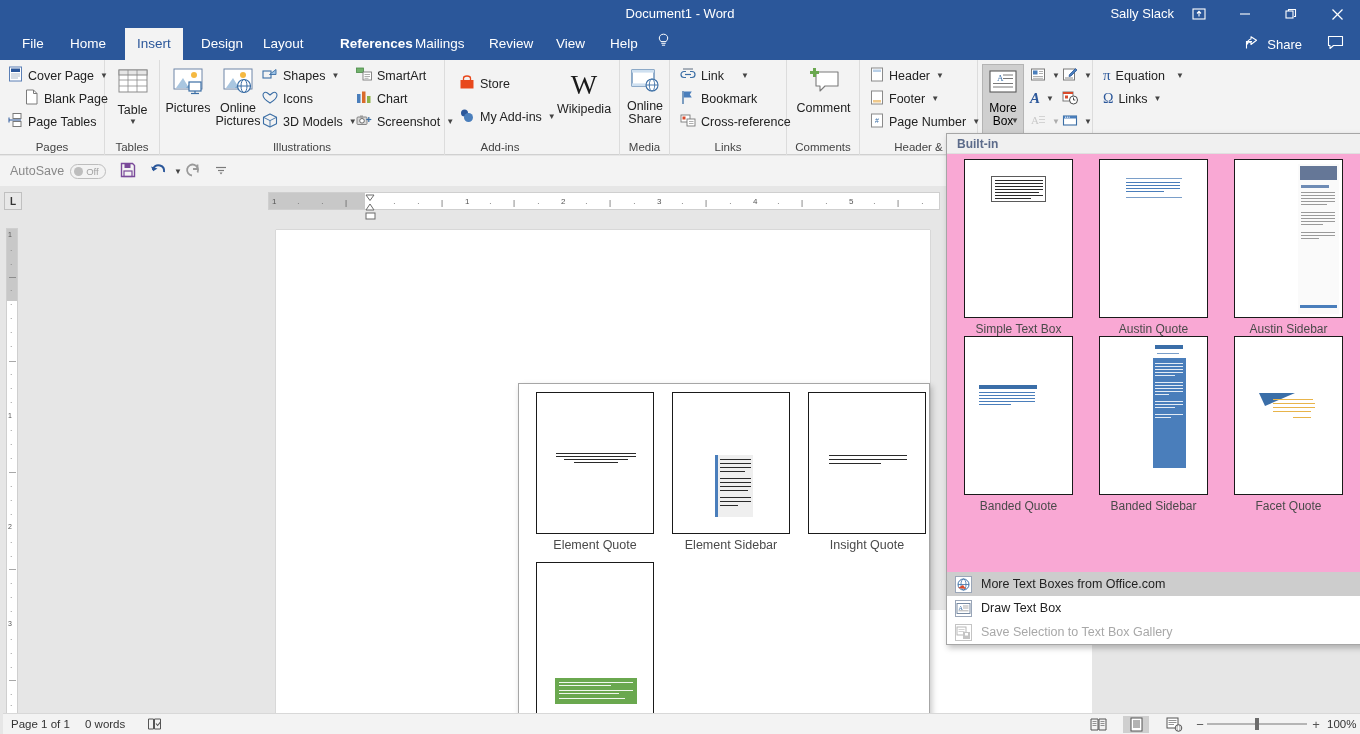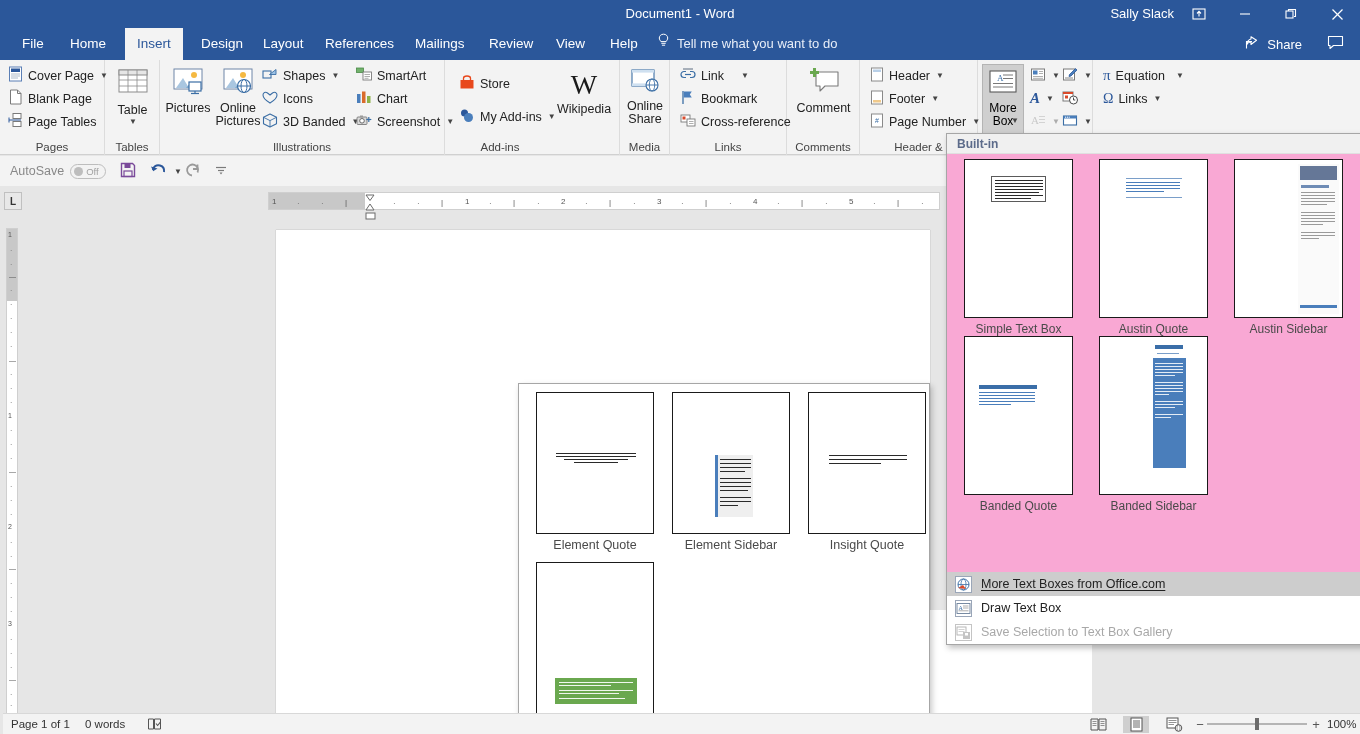--- a/index.html
+++ b/index.html
@@ -268,35 +268,34 @@
         </svg>
     </div>
   </div>
 
   <div class="tabbar">
     <div class="tab" style="left:10px;">File</div>
     <div class="tab" style="left:58px;">Home</div>
     <div class="tab active" style="left:125px;">Insert</div>
     <div class="tab" style="left:189px;">Design</div>
     <div class="tab" style="left:251px;">Layout</div>
-    <div class="tab" style="left:313px;">References</div>
+    <div class="tab" style="left:328px;font-weight:bold;">References</div>
     <div class="tab" style="left:403px;">Mailings</div>
     <div class="tab" style="left:477px;">Review</div>
     <div class="tab" style="left:544px;">View</div>
     <div class="tab" style="left:598px;">Help</div>
 
     <div class="tellme" style="left:653px;">
       <span class="ico">
         <svg width="13" height="15" viewBox="0 0 13 15">
             <path d="M6.5 1.2 C3.9 1.2 2.3 3 2.3 5 c0 1.7 1.1 2.6 1.6 3.6 h5.2 c.5-1 1.6-1.9 1.6-3.6 0-2-1.6-3.8-4.2-3.8z" fill="none" stroke="#fff" stroke-width="1"></path>
             <line x1="4.3" y1="10.3" x2="8.7" y2="10.3" stroke="#fff" stroke-width="1"></line>
             <line x1="4.9" y1="12.2" x2="8.1" y2="12.2" stroke="#fff" stroke-width="1"></line>
           </svg>
       </span>
-      <span>Tell me what you want to do</span>
     </div>
 
     <div class="share-btn">
       <span class="ico">
         <svg width="16" height="14" viewBox="0 0 16 14">
             <path d="M1.5 12.5 V5.5 H7" fill="none" stroke="#fff" stroke-width="1.1"></path>
             <path d="M6 8.5 L11.5 4.2 L6 0.8 v2.2 C3.6 3.6 2.2 5.4 1.6 8.6 c1.3-2.1 2.6-2.6 4.4-2.6 z" fill="none" stroke="#fff" stroke-width="1.1" stroke-linejoin="round"></path>
           </svg>
       </span>
       <span>Share</span>
@@ -319,21 +318,21 @@
               <rect x="1.5" y="1" width="12" height="14" fill="#fff" stroke="#5b7fb5" stroke-width="1"></rect>
               <rect x="3" y="2.5" width="9" height="3.5" fill="#2b579a"></rect>
               <line x1="3" y1="8" x2="12" y2="8" stroke="#9ab" stroke-width=".8"></line>
               <line x1="3" y1="10" x2="12" y2="10" stroke="#9ab" stroke-width=".8"></line>
               <line x1="3" y1="12" x2="10" y2="12" stroke="#9ab" stroke-width=".8"></line>
             </svg>
         </span>
         <span class="cap">Cover Page</span>
         <span class="caret">▼</span>
       </div>
-      <div class="ritem" style="position:absolute; left:4px; top:27px;">
+      <div class="ritem" style="position:absolute; left:20px; top:27px;">
         <span class="ico">
           <svg width="15" height="16" viewBox="0 0 15 16">
               <path d="M2.5 1 h7 l3.5 3.5 V15 h-10.5 z" fill="#fff" stroke="#7a7a7a" stroke-width="1"></path>
               <path d="M9.5 1 v3.5 h3.5" fill="none" stroke="#7a7a7a" stroke-width="1"></path>
             </svg>
         </span>
         <span class="cap">Blank Page</span>
       </div>
       <div class="ritem" style="position:absolute; left:4px; top:50px;">
         <span class="ico">
@@ -415,21 +414,21 @@
         </span>
         <span class="cap">Icons</span>
       </div>
       <div class="ritem" style="position:absolute; left:98px; top:50px;">
         <span class="ico">
           <svg width="16" height="15" viewBox="0 0 16 15">
               <path d="M8 1 L14.5 4.3 v6.4 L8 14 L1.5 10.7 V4.3 z" fill="none" stroke="#3b6ea5" stroke-width="1.1" stroke-linejoin="round"></path>
               <path d="M1.5 4.3 L8 7.6 L14.5 4.3 M8 7.6 V14" fill="none" stroke="#3b6ea5" stroke-width=".9"></path>
             </svg>
         </span>
-        <span class="cap">3D Banded</span>
+        <span class="cap">3D Models</span>
         <span class="caret">▼</span>
       </div>
 
       <div class="ritem" style="position:absolute; left:192px; top:4px;">
         <span class="ico">
           <svg width="16" height="15" viewBox="0 0 16 15">
               <rect x="0.5" y="1" width="7" height="4.5" fill="#72b26c" stroke="#4a8a48" stroke-width=".8"></rect>
               <rect x="7" y="5" width="8.5" height="8" fill="#fff" stroke="#7a7a7a" stroke-width=".9"></rect>
               <line x1="8.5" y1="7.5" x2="14" y2="7.5" stroke="#9a9a9a" stroke-width=".8"></line>
               <line x1="8.5" y1="9.5" x2="14" y2="9.5" stroke="#9a9a9a" stroke-width=".8"></line>
@@ -923,39 +922,54 @@
             <div class="wline" style="left:2px; top:43px; width:28px;"></div>
             <div class="wline" style="left:2px; top:46px; width:28px;"></div>
             <div class="wline" style="left:2px; top:49px; width:20px;"></div>
             <div class="wline" style="left:2px; top:56px; width:28px;"></div>
             <div class="wline" style="left:2px; top:59px; width:16px;"></div>
           </div>
         </div>
         <div class="gal-caption">Banded Sidebar</div>
       </div>
 
+      <div class="gal-cell" style="left:278px; top:181px;">
+        <div class="gal-thumb">
+          <svg style="position:absolute; left:24px; top:54px;" width="36" height="16" viewBox="0 0 36 16">
+              <path d="M0 2 L36 2 L6 15 z" fill="#3a6ea8"></path>
+            </svg>
+          <div class="blk" style="left:38px; top:62px; width:42px; height:22px;">
+            <div class="oline" style="left:0; top:0; width:40px;"></div>
+            <div class="oline" style="left:0; top:4px; width:42px;"></div>
+            <div class="oline" style="left:0; top:8px; width:42px;"></div>
+            <div class="oline" style="left:0; top:12px; width:38px;"></div>
+            <div class="oline" style="left:20px; top:18px; width:18px;"></div>
+          </div>
+        </div>
+        <div class="gal-caption">Facet Quote</div>
+      </div>
     </div>
 
     <div class="gal-scroll">
       <div class="gs-btn" style="top:0;">▲</div>
       <div class="gs-thumb"></div>
       <div class="gs-btn" style="top:390px;">▼</div>
     </div>
 
     <div class="gal-menu">
       <div class="gal-menu-item hl">
         <span class="gmi-icon">
           <svg width="15" height="15" viewBox="0 0 15 15">
               <circle cx="7.5" cy="7.5" r="5.5" fill="none" stroke="#3b6ea5" stroke-width="1"></circle>
               <ellipse cx="7.5" cy="7.5" rx="2.5" ry="5.5" fill="none" stroke="#3b6ea5" stroke-width=".8"></ellipse>
               <line x1="2" y1="7.5" x2="13" y2="7.5" stroke="#3b6ea5" stroke-width=".8"></line>
               <path d="M2 11 l5 -3 3 4 z" fill="#d94a2b"></path>
             </svg>
         </span>
-        <span style="text-decoration:underline; text-decoration-skip-ink:none; text-underline-offset:2px;">
+        <span style="text-decoration-skip-ink:none; text-underline-offset:2px;">
           <span>More Text Boxes from Office.com</span>
         </span>
         <span class="submenu-arrow">▶</span>
       </div>
       <div class="gal-menu-item">
         <span class="gmi-icon">
           <svg width="15" height="15" viewBox="0 0 15 15">
               <rect x="1" y="2.5" width="13" height="10" fill="#fff" stroke="#6a7f9a" stroke-width=".9"></rect>
               <text x="2.5" y="8.5" font-size="6" fill="#3b6ea5" font-family="Liberation Serif">A</text>
               <line x1="7" y1="5" x2="12.5" y2="5" stroke="#8a8a8a" stroke-width=".7"></line>

